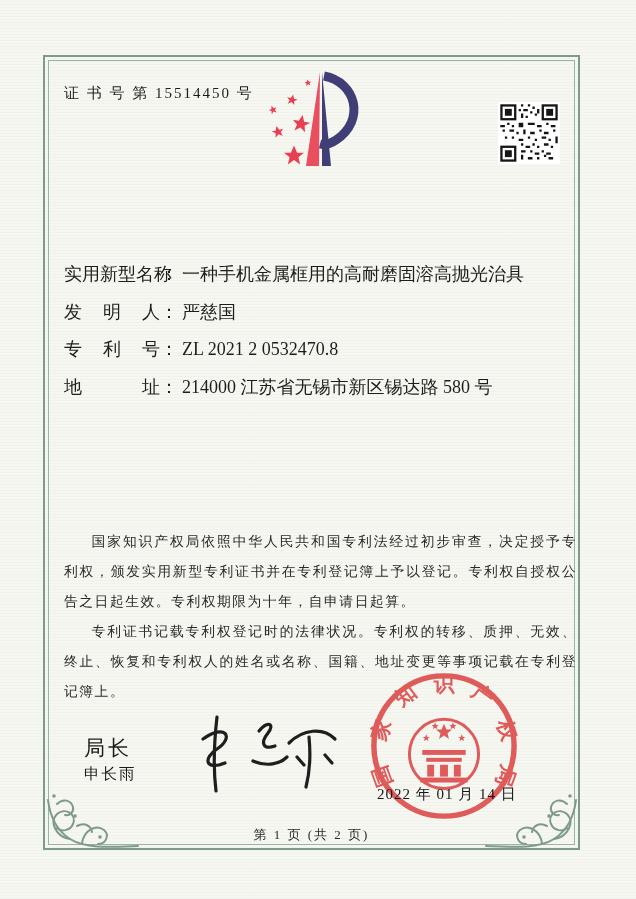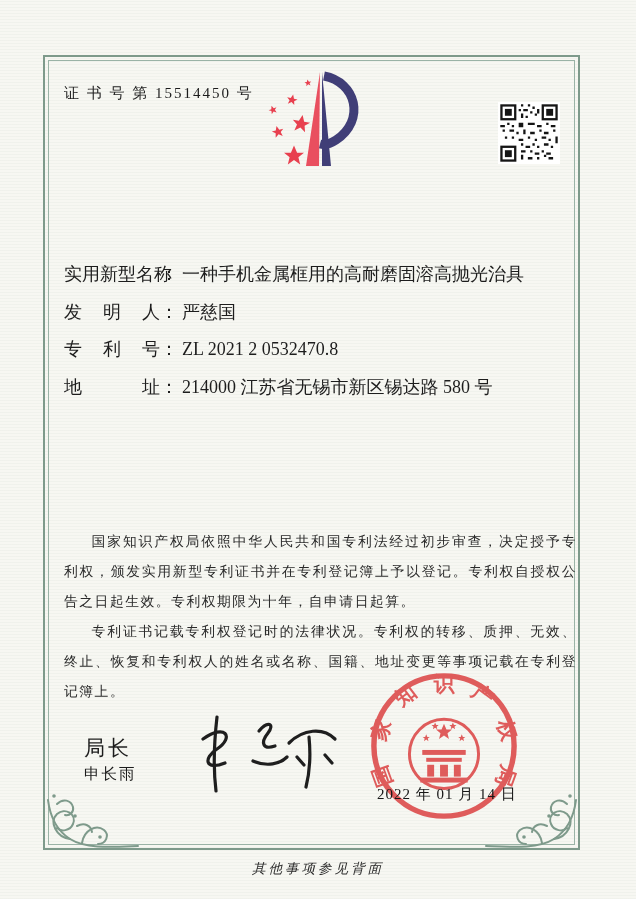--- a/index.html
+++ b/index.html
@@ -214,15 +214,15 @@
       <rect x="58" y="84" width="44" height="5"></rect>
       <rect x="62" y="92" width="36" height="4"></rect>
       <rect x="63" y="99" width="7" height="12"></rect>
       <rect x="76" y="99" width="8" height="12"></rect>
       <rect x="90" y="99" width="7" height="12"></rect>
       <rect x="56" y="112" width="48" height="5"></rect>
     </g>
   </svg>
   <div class="seal-date">2022 年 01 月 14 日</div>
 
-  <div class="footer-note">其他事项参见背面</div>
+  <div class="page-num">第 1 页 (共 2 页)</div>
 
 </div>
 
 </body></html>

